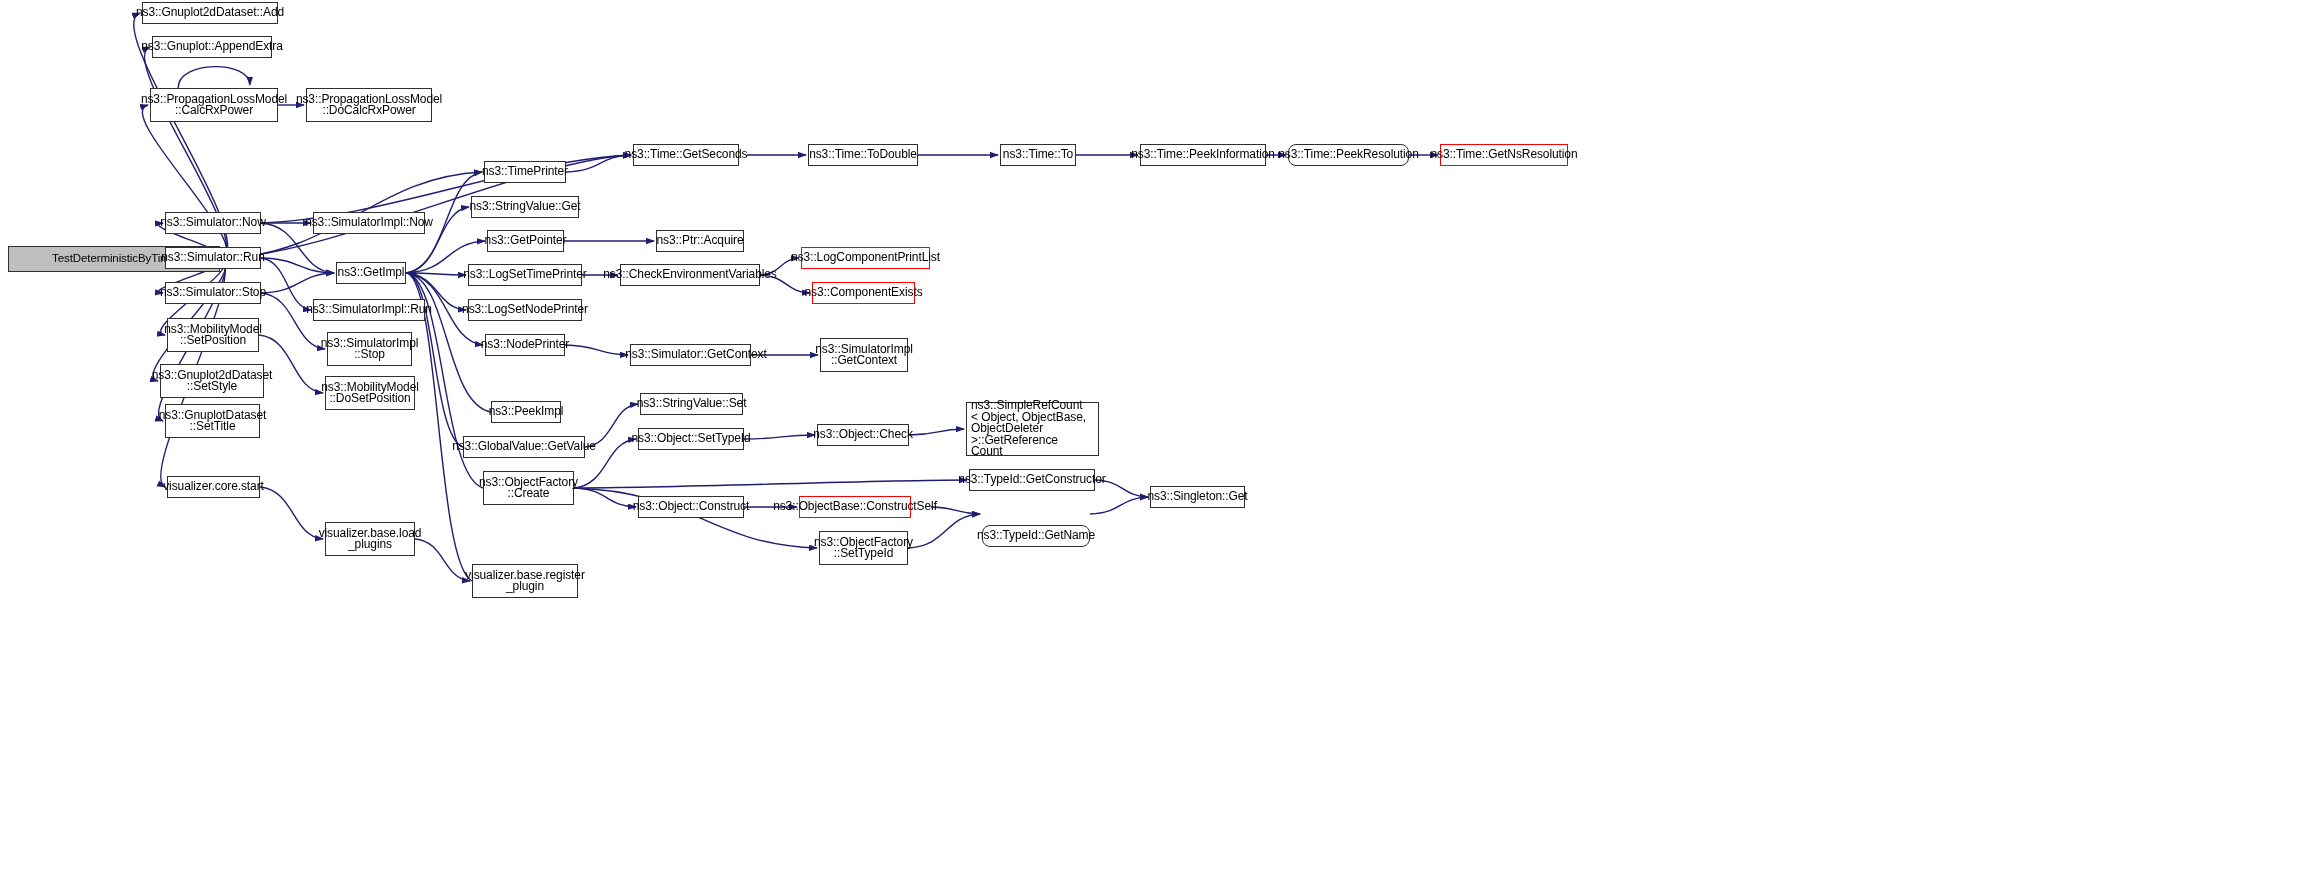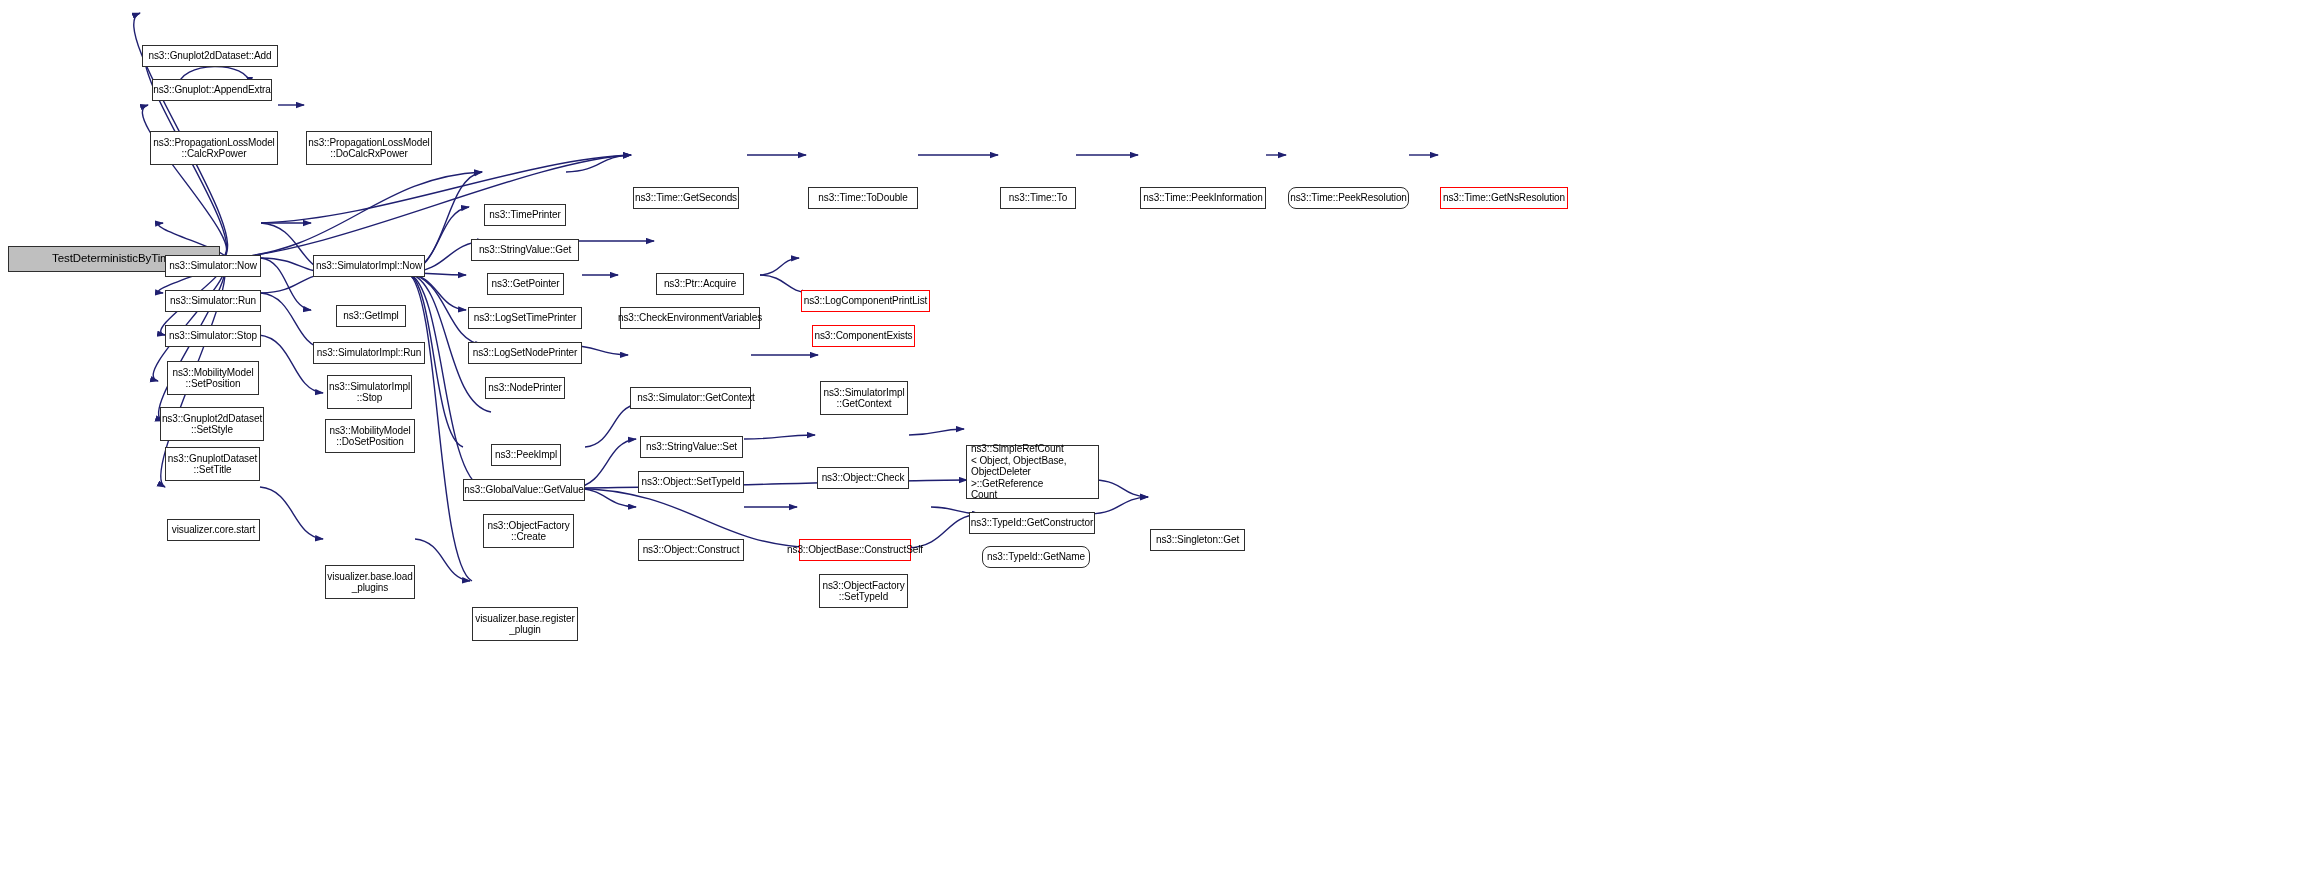--- a/index.html
+++ b/index.html
@@ -42,23 +42,22 @@
   }
   .node.root {
     background: #bfbfbf;
     border-color: #2e2e2e;
   }
   .node.alert {
     border-color: #ff0000;
     border-width: 1.4px;
   }
   .node.tiny {
-    font-size: 10px;
+    font-size: 12px;
     line-height: 11.5px;
-    margin-top: 43px;
   }
   .node.left-align {
     justify-content: flex-start;
     text-align: left;
   }
 </style>
 </head>
 <body>
 
 <div id="graph">
@@ -182,18 +181,18 @@
     <div class="node tiny" style="left: 817px; top: 424px; width: 92px; height: 22px;">ns3::Object::Check</div>
     <div class="node tiny alert" style="left: 799px; top: 496px; width: 112px; height: 22px;">ns3::ObjectBase::ConstructSelf</div>
     <div class="node tiny" style="left: 819px; top: 531px; width: 89px; height: 34px;">ns3::ObjectFactory
 ::SetTypeId</div>
     <div class="node tiny" style="left: 1000px; top: 144px; width: 76px; height: 22px;">ns3::Time::To</div>
     <div class="node tiny left-align" style="left: 966px; top: 402px; width: 133px; height: 54px;">ns3::SimpleRefCount
 &lt; Object, ObjectBase,
  ObjectDeleter &gt;::GetReference
 Count</div>
     <div class="node tiny" style="left: 969px; top: 469px; width: 126px; height: 22px;">ns3::TypeId::GetConstructor</div>
-    <div class="node tiny" style="left: 982px; top: 503px; width: 108px; height: 22px; border-radius: 8px;">ns3::TypeId::GetName</div>
+    <div class="node tiny" style="left: 982px; top: 525px; width: 108px; height: 22px; border-radius: 8px;">ns3::TypeId::GetName</div>
     <div class="node tiny" style="left: 1140px; top: 144px; width: 126px; height: 22px;">ns3::Time::PeekInformation</div>
     <div class="node tiny" style="left: 1150px; top: 486px; width: 95px; height: 22px;">ns3::Singleton::Get</div>
     <div class="node tiny" style="left: 1288px; top: 144px; width: 121px; height: 22px; border-radius: 8px;">ns3::Time::PeekResolution</div>
     <div class="node tiny alert" style="left: 1440px; top: 144px; width: 128px; height: 22px; text-align: right;">ns3::Time::GetNsResolution</div>
   </div>
 
 </body></html>

